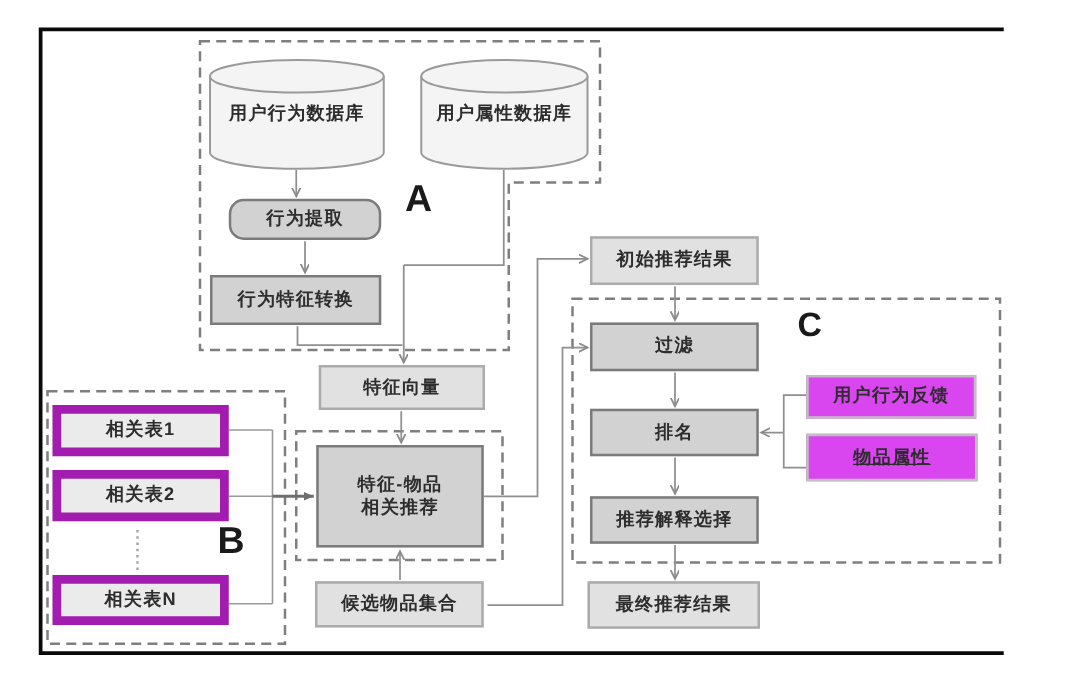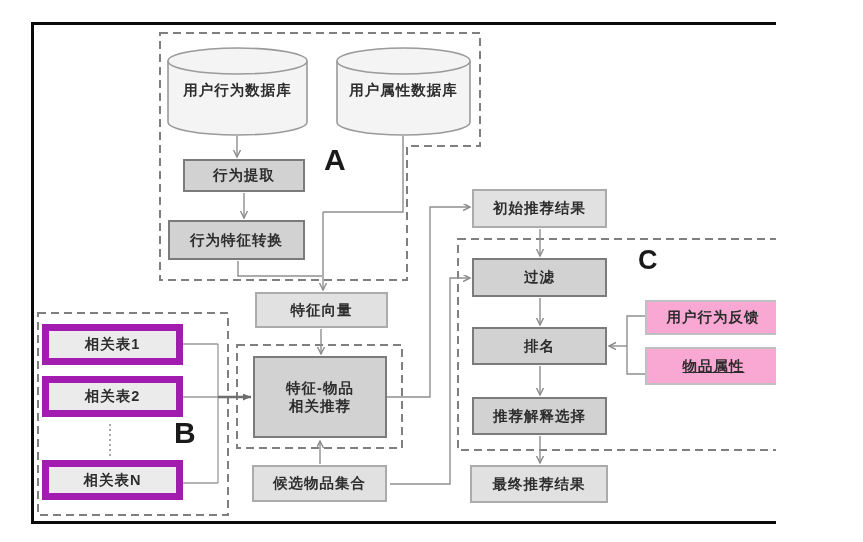--- a/index.html
+++ b/index.html
@@ -1,32 +1,33 @@
 <!DOCTYPE html>
 <html><head>
 <meta charset="utf-8">
 <style>
   html,body{margin:0;padding:0;background:#ffffff;}
   .stage{
     position:relative;width:776px;height:542px;background:#ffffff;overflow:hidden;
     font-family:"Liberation Sans","DejaVu Sans",sans-serif;
+    padding-left:27px;
   }
   .frame{
     position:absolute;left:31px;top:22px;width:780px;height:502px;
     border:3px solid #0a0a0a;box-sizing:border-box;background:#ffffff;
   }
   .wires{position:absolute;left:0;top:0;width:863px;height:542px;}
   .node{
     position:absolute;display:flex;align-items:center;justify-content:center;
     flex-direction:column;box-sizing:border-box;text-align:center;
     font-size:14.5px;font-weight:700;color:#2d2d2d;letter-spacing:1px;line-height:1.25;
   }
   .process{background:#d2d2d2;border:2px solid #7b7b7b;}
   .data{background:#e1e1e1;border:2px solid #ababab;}
-  .side{background:#f9a8d4;border:2px solid #c0c0c0;}
+  .side{background:#d946ef;border:2px solid #c0c0c0;}
   .table{background:#ebebeb;border:7px solid #a21caf;}
   .cyl-label{
     position:absolute;display:flex;align-items:center;justify-content:center;
     font-size:14.5px;font-weight:700;color:#2d2d2d;letter-spacing:1px;
   }
   .group-label{
     position:absolute;font-size:30px;font-weight:700;color:#1a1a1a;
   }
 </style>
 </head>
@@ -84,21 +85,21 @@
     <path d="M645,316 L627,316 L627,346" fill="none" stroke="#8f8f8f" stroke-width="1.4"></path>
     <path d="M645,374 L627,374 L627,346" fill="none" stroke="#8f8f8f" stroke-width="1.4"></path>
     <path d="M627,346 L609,346" fill="none" stroke="#8f8f8f" stroke-width="1.4" marker-end="url(#arrowOpen)"></path>
 
     <path d="M110,424 L110,458" fill="none" stroke="#a8a8a8" stroke-width="2" stroke-dasharray="2 3"></path>
   </svg>
 
   <div class="cyl-label" style="left:168px;top:76px;width:139px;height:28px;">用户行为数据库</div>
   <div class="cyl-label" style="left:337px;top:76px;width:133px;height:28px;text-align:right;">用户属性数据库</div>
 
-  <div class="node process" style="left:183px;top:159px;width:122px;height:33px;">
+  <div class="node process" style="left:183px;top:159px;width:122px;height:33px;border-radius:12px;">
     <span>行为提取</span>
   </div>
   <div class="node process" style="left:168px;top:220px;width:137px;height:40px;">
     <span>行为特征转换</span>
   </div>
 
   <div class="node process" style="left:253px;top:356px;width:134px;height:82px;">
     <span>特征-物品</span>
     <span>相关推荐</span>
   </div>

